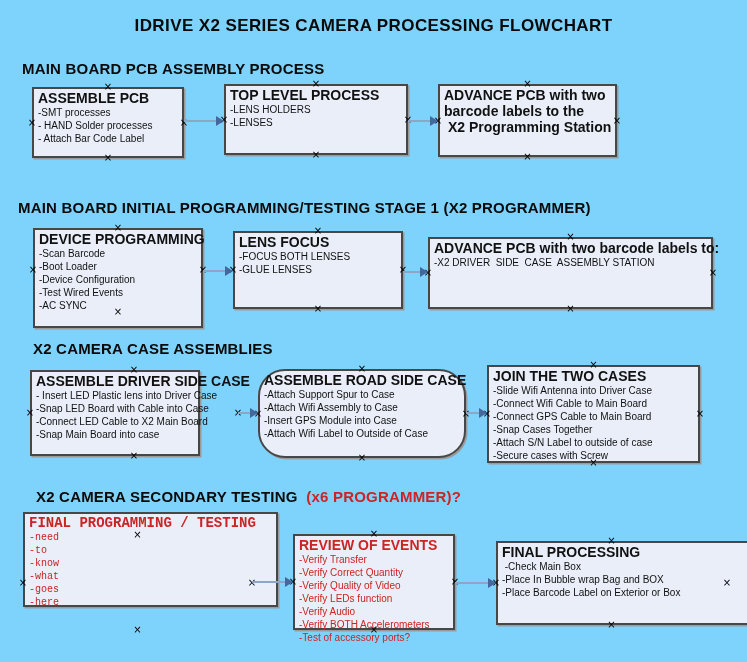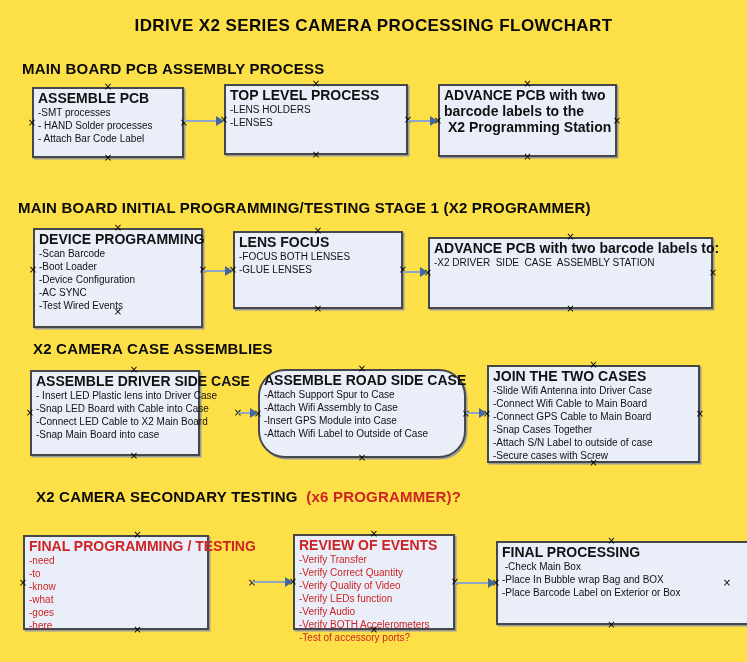--- a/index.html
+++ b/index.html
@@ -1,21 +1,21 @@
 <!DOCTYPE html>
 <html style="--box-fill: #e9eef8; --box-border: #474747; --arrow-line: #8ea6c6; --arrow-head: #44689e; --red: #cc2424;"><head>
 <meta charset="utf-8">
 <style>
   :root{
     --box-fill:#e9eef8; --box-border:#474747; --arrow-line:#8ea6c6;
     --arrow-head:#44689e; --red:#cc2424; --text:#111111;
   }
   html,body{margin:0;padding:0;background:#ffffff;}
   #canvas{
-    position:relative;width:747px;height:662px;background:#fde047;
+    position:relative;width:747px;height:662px;background:#7dd3fc;
     font-family:"Liberation Sans","DejaVu Sans",sans-serif;color:var(--text);
     overflow:hidden;
   }
   .page-title{
     position:absolute;top:16px;left:0;width:747px;text-align:center;
     font-size:17px;font-weight:bold;letter-spacing:.4px;color:#0a0a0a;
   }
   .section-heading{
     position:absolute;font-size:15px;font-weight:bold;letter-spacing:.2px;
     white-space:pre;color:#0a0a0a;
@@ -90,22 +90,22 @@
     <div class="connector" style="left: 408px; top: 120px; width: 30px; height: 2px;">
       <div class="line" style="width: 24px;"></div>
       <div class="head" style="left: 22px;"></div>
     </div>
     <div class="section-heading" style="left: 18px; top: 199px;"><span>MAIN BOARD INITIAL PROGRAMMING/TESTING STAGE 1 (X2 PROGRAMMER)</span></div>
     <div class="flow-box" style="left: 33px; top: 228px; width: 170px; height: 100px;">
       <div class="box-title">DEVICE PROGRAMMING</div>
       <div class="box-item">-Scan Barcode</div>
       <div class="box-item">-Boot Loader</div>
       <div class="box-item">-Device Configuration</div>
+      <div class="box-item">-Test Wired Events</div>
       <div class="box-item">-AC SYNC</div>
-      <div class="box-item">-Test Wired Events</div>
     </div>
     <div class="handle" style="left: 118px; top: 228px;">×</div>
     <div class="handle" style="left: 203px; top: 270px;">×</div>
     <div class="handle" style="left: 118px; top: 312px;">×</div>
     <div class="handle" style="left: 33px; top: 270px;">×</div>
     <div class="flow-box" style="left: 233px; top: 231px; width: 170px; height: 78px;">
       <div class="box-title">LENS FOCUS</div>
       <div class="box-item">-FOCUS BOTH LENSES</div>
       <div class="box-item">-GLUE LENSES</div>
     </div>
@@ -167,21 +167,21 @@
     <div class="handle" style="left: 487px; top: 414px;">×</div>
     <div class="connector" style="left: 238px; top: 412px; width: 20px; height: 2px;">
       <div class="line" style="width: 14px;"></div>
       <div class="head" style="left: 12px;"></div>
     </div>
     <div class="connector" style="left: 466px; top: 412px; width: 21px; height: 2px;">
       <div class="line" style="width: 15px;"></div>
       <div class="head" style="left: 13px;"></div>
     </div>
     <div class="section-heading" style="left: 36px; top: 488px;"><span>X2 CAMERA SECONDARY TESTING  </span><span class="red">(x6 PROGRAMMER)?</span></div>
-    <div class="flow-box red" style="left: 23px; top: 535px; width: 186px; height: 95px;">
+    <div class="flow-box red" style="left: 23px; top: 512px; width: 255px; height: 95px; font-family: Liberation Mono, monospace;">
       <div class="box-title">FINAL PROGRAMMING / TESTING</div>
       <div class="box-item">-need</div>
       <div class="box-item">-to</div>
       <div class="box-item">-know</div>
       <div class="box-item">-what</div>
       <div class="box-item">-goes</div>
       <div class="box-item">-here</div>
     </div>
     <div class="handle" style="left: 137.5px; top: 535px;">×</div>
     <div class="handle" style="left: 252px; top: 582.5px;">×</div>

